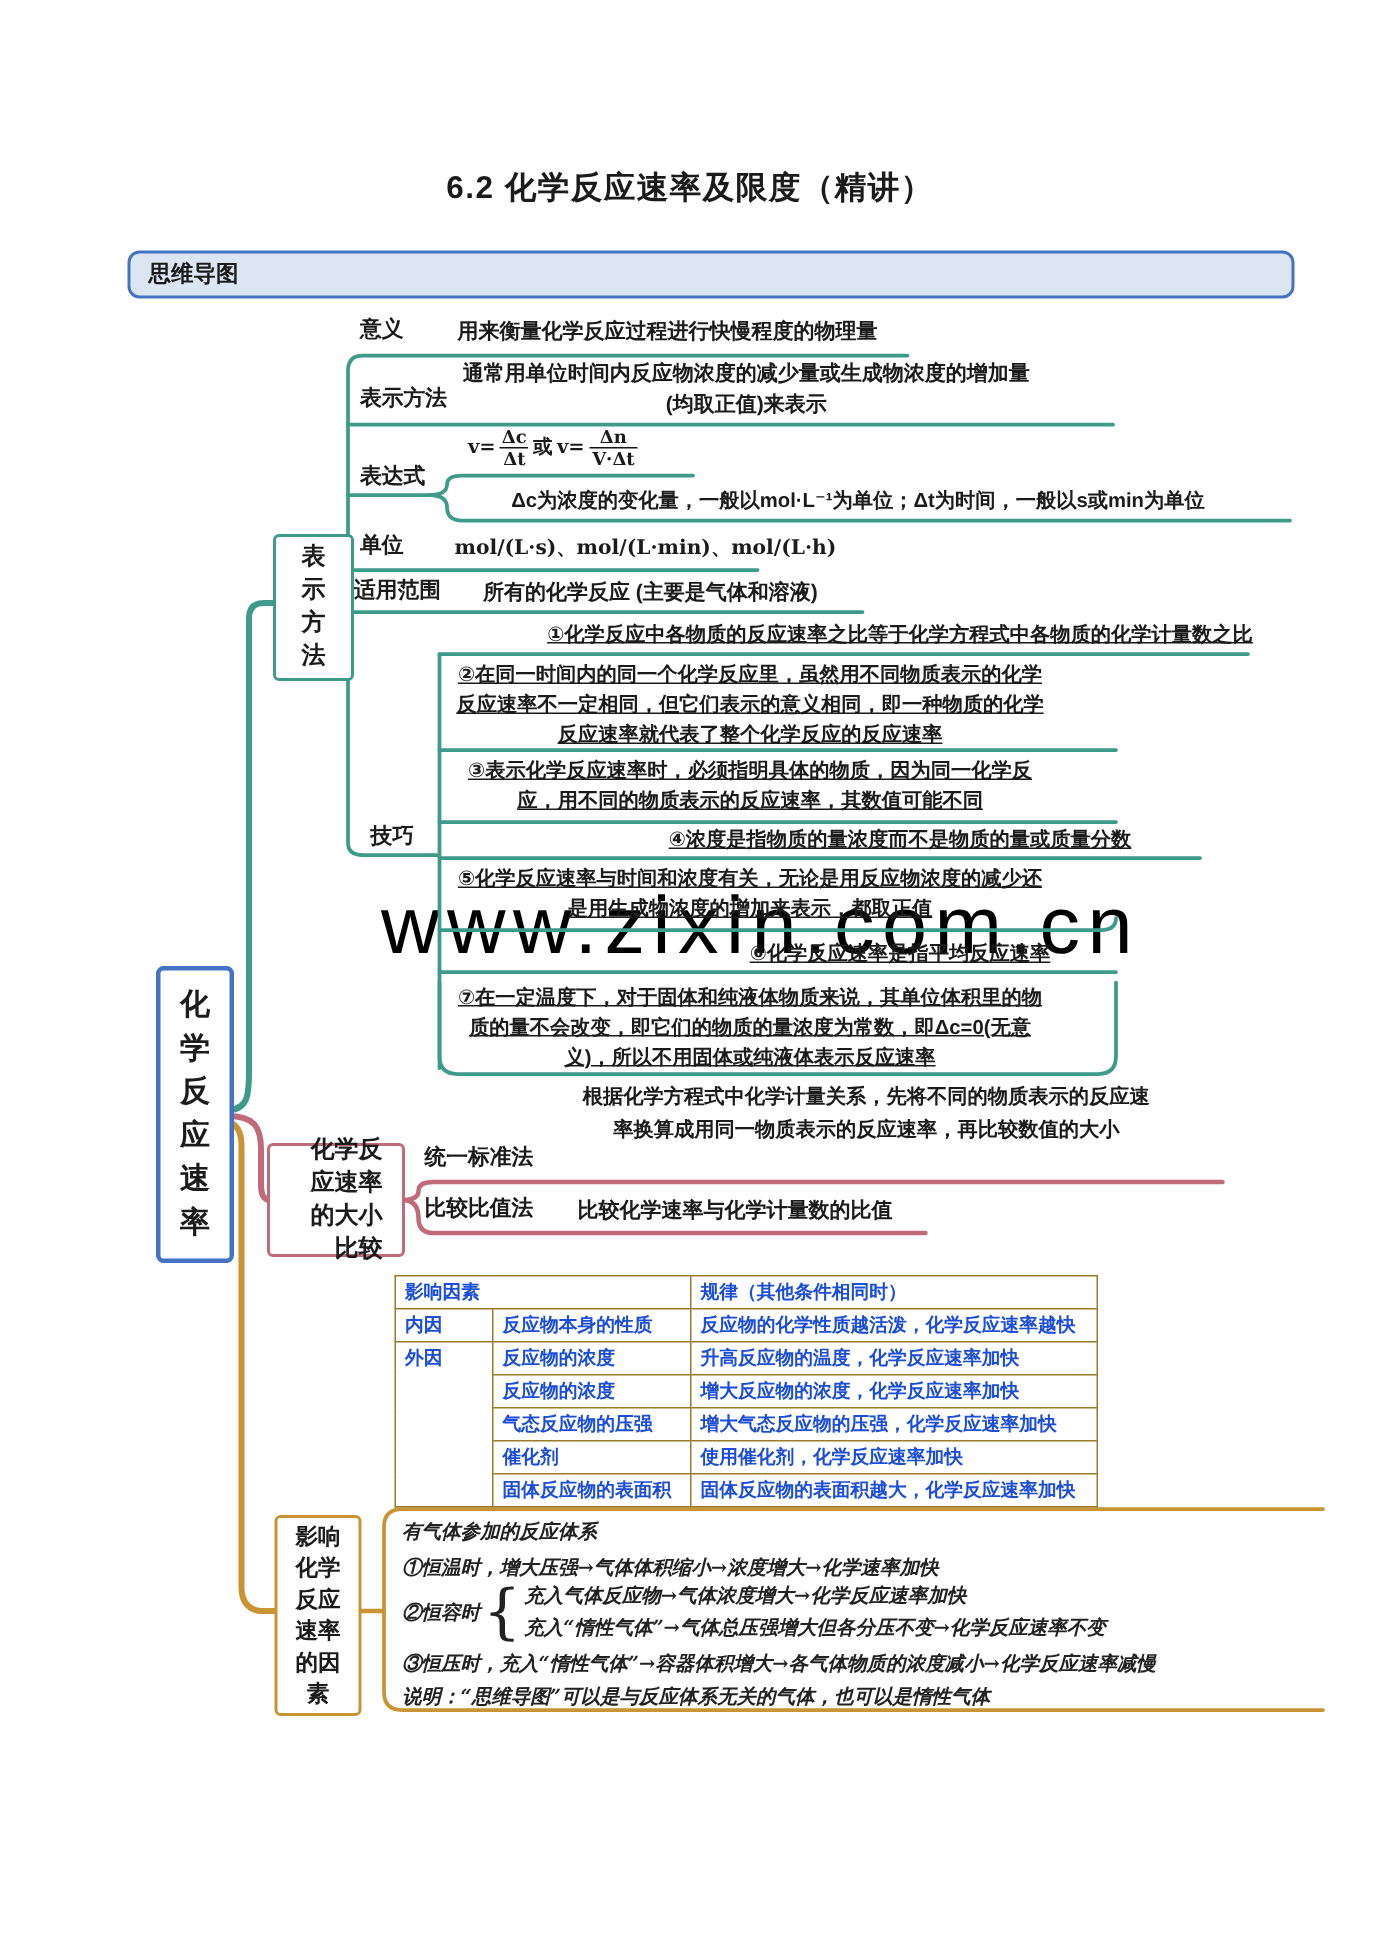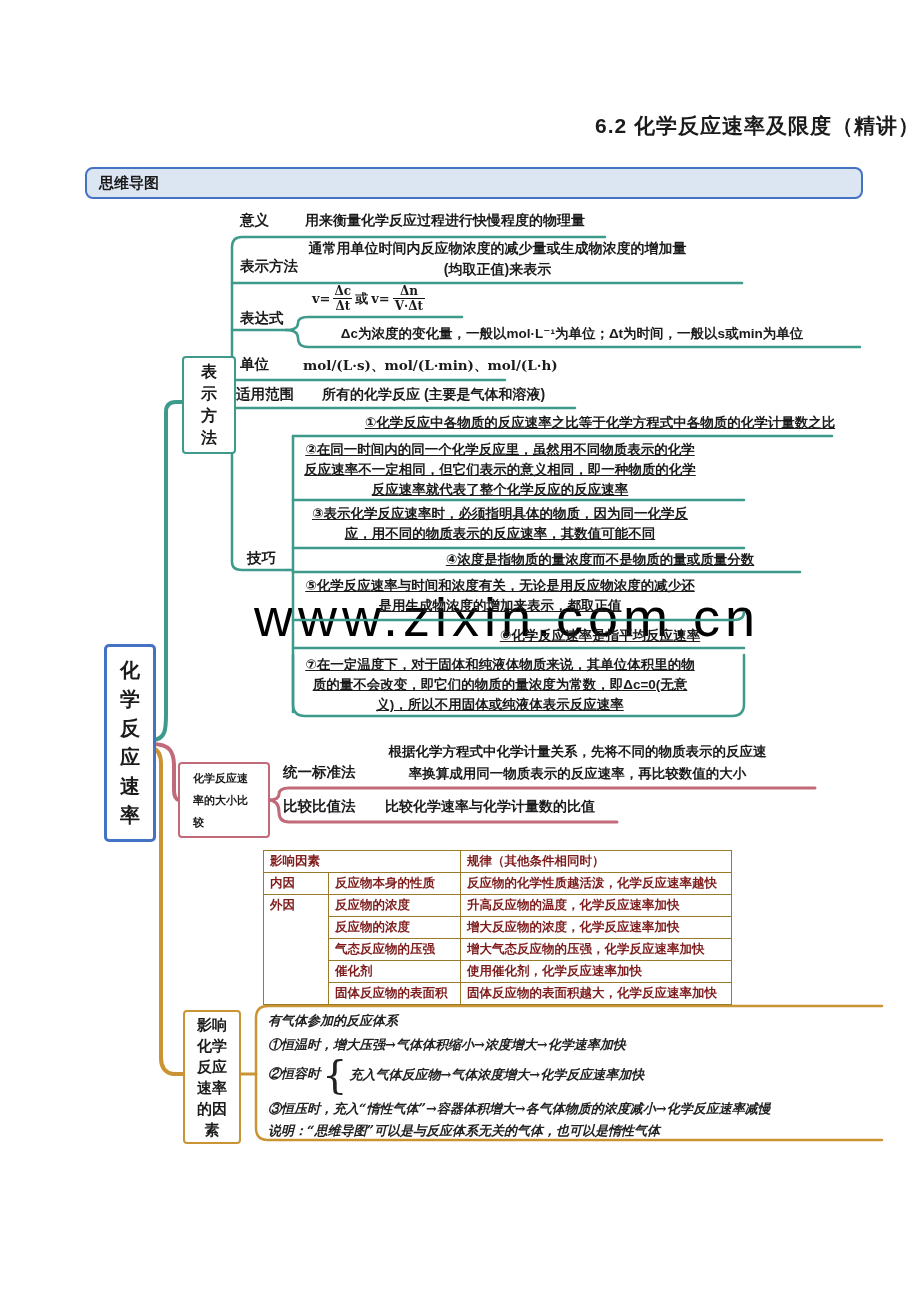--- a/index.html
+++ b/index.html
@@ -2,46 +2,46 @@
 <html><head>
 <meta charset="utf-8">
 <style>
   html,body{margin:0;padding:0;background:#ffffff;}
   .canvas{position:relative;width:920px;height:1302px;background:#fff;overflow:hidden;
           font-family:"Liberation Sans","DejaVu Sans",sans-serif;color:#1b1b1b;}
   svg.wires{position:absolute;left:0;top:0;z-index:2;pointer-events:none;}
   .wm{position:absolute;left:218px;top:586px;z-index:1;font-size:54px;letter-spacing:5px;
       color:#000000;font-weight:400;white-space:nowrap;margin-left:36px;}
   .t{position:absolute;z-index:3;font-weight:bold;line-height:20px;text-align:center;}
-  .title{left:0;right:0;top:116px;text-align:right;font-size:21px;letter-spacing:1px;}
+  .title{left:0;right:0;top:116px;text-align:center;font-size:21px;letter-spacing:1px;}
   .hdrbox{position:absolute;z-index:3;left:85px;top:167px;width:762px;height:28px;
           background:#dce6f2;border:2px solid #4472c4;border-radius:8px;
           font-weight:bold;font-size:15px;line-height:28px;padding-left:12px;}
   .node{position:absolute;z-index:3;display:flex;align-items:center;justify-content:center;
         background:#fff;font-weight:bold;text-align:center;}
   .node>span{word-break:break-all;}
   .root{left:104px;top:644px;width:46px;height:192px;border:3px solid #4472c4;border-radius:5px;}
   .root>span{width:22px;font-size:20px;line-height:29px;}
   .nodeA{left:182px;top:356px;width:50px;height:94px;border:2.5px solid #3e9a8a;border-radius:4px;}
   .nodeA>span{width:18px;font-size:16px;line-height:22px;}
   .nodeB{left:178px;top:762px;width:88px;height:72px;border:2.5px solid #c16a79;border-radius:4px;}
-  .nodeB>span{width:62px;font-size:11px;line-height:22px;text-align:left;}
+  .nodeB>span{width:62px;font-size:16px;line-height:22px;text-align:right;}
   .nodeC{left:183px;top:1010px;width:54px;height:130px;border:2.5px solid #c89434;border-radius:4px;}
   .nodeC>span{width:32px;font-size:15px;line-height:21px;}
   .lb{font-size:14.5px;}
   .c14{font-size:14px;}
   .c13{font-size:13.5px;}
   .serif{font-family:"DejaVu Serif","Liberation Serif",serif;}
   .frac{display:inline-flex;flex-direction:column;align-items:center;font-size:12px;line-height:14px;}
   .frac .den{border-top:1.5px solid #111;padding:0 2px;}
   .formula{display:flex;align-items:center;gap:3px;font-size:13px;font-weight:bold;}
   .item{left:300px;line-height:20px;font-size:13.5px;text-decoration:underline;}
   table.factors{position:absolute;z-index:3;left:263px;top:850px;border-collapse:collapse;}
   table.factors td{border:1.6px solid #9a7b28;font-weight:bold;font-size:12.5px;
-                   padding:2px 6px;line-height:17px;white-space:nowrap;color:#7f1d1d;}
+                   padding:2px 6px;line-height:17px;white-space:nowrap;color:#1d4ed8;}
   .gas{position:absolute;z-index:3;font-style:italic;font-weight:600;font-size:13px;
        font-family:"DejaVu Serif","Liberation Serif",serif;color:#222;white-space:nowrap;}
   .brace{font-size:40px;font-weight:200;font-style:normal;line-height:40px;margin:0 2px;}
   .gasrow{display:flex;align-items:center;}
   .gasstack>div{line-height:21px;}
 </style>
 </head>
 <body>
 
 <div class="canvas">
@@ -131,21 +131,21 @@
   <div class="t item" style="top:504px;width:400px">③表示化学反应速率时，必须指明具体的物质，因为同一化学反应，用不同的物质表示的反应速率，其数值可能不同</div>
   <div class="t item" style="top:576px;width:400px">⑤化学反应速率与时间和浓度有关，无论是用反应物浓度的减少还是用生成物浓度的增加来表示，都取正值</div>
   <div class="t item" style="top:550px;width:600px">④浓度是指物质的量浓度而不是物质的量或质量分数</div>
   <div class="t item" style="top:626px;width:600px">⑥化学反应速率是指平均反应速率</div>
   <div class="t item" style="top:655px;width:400px">⑦在一定温度下，对于固体和纯液体物质来说，其单位体积里的物质的量不会改变，即它们的物质的量浓度为常数，即Δc=0(无意义)，所以不用固体或纯液体表示反应速率</div>
 
   <div class="node nodeB">
     <span>化学反应速率的大小比较</span>
   </div>
   <div class="t lb" style="left:283px;top:762px">统一标准法</div>
-  <div class="t c13" style="left:385px;top:741px;width:385px;line-height:22px">根据化学方程式中化学计量关系，先将不同的物质表示的反应速率换算成用同一物质表示的反应速率，再比较数值的大小</div>
+  <div class="t c13" style="left:385px;top:720px;width:385px;line-height:22px">根据化学方程式中化学计量关系，先将不同的物质表示的反应速率换算成用同一物质表示的反应速率，再比较数值的大小</div>
   <div class="t lb" style="left:283px;top:796px">比较比值法</div>
   <div class="t c14" style="left:385px;top:796px">比较化学速率与化学计量数的比值</div>
 
   <div class="node nodeC">
     <span>影响化学反应速率的因素</span>
   </div>
 
   <table class="factors">
     <tbody>
         <tr>
@@ -181,18 +181,19 @@
   </tbody>
     </table>
 
   <div class="gas" style="left:268px;top:1012px">有气体参加的反应体系</div>
   <div class="gas" style="left:268px;top:1036px">①恒温时，增大压强→气体体积缩小→浓度增大→化学速率加快</div>
   <div class="gas gasrow" style="left:268px;top:1054px">
     <span>②恒容时</span>
     <span class="brace">{</span>
     <div class="gasstack">
       <div>充入气体反应物→气体浓度增大→化学反应速率加快</div>
+      <div>充入“惰性气体”→气体总压强增大但各分压不变→化学反应速率不变</div>
     </div>
   </div>
   <div class="gas" style="left:268px;top:1100px">③恒压时，充入“惰性气体”→容器体积增大→各气体物质的浓度减小→化学反应速率减慢</div>
   <div class="gas" style="left:268px;top:1122px">说明：“思维导图”可以是与反应体系无关的气体，也可以是惰性气体</div>
 
 </div>
 
 </body></html>

